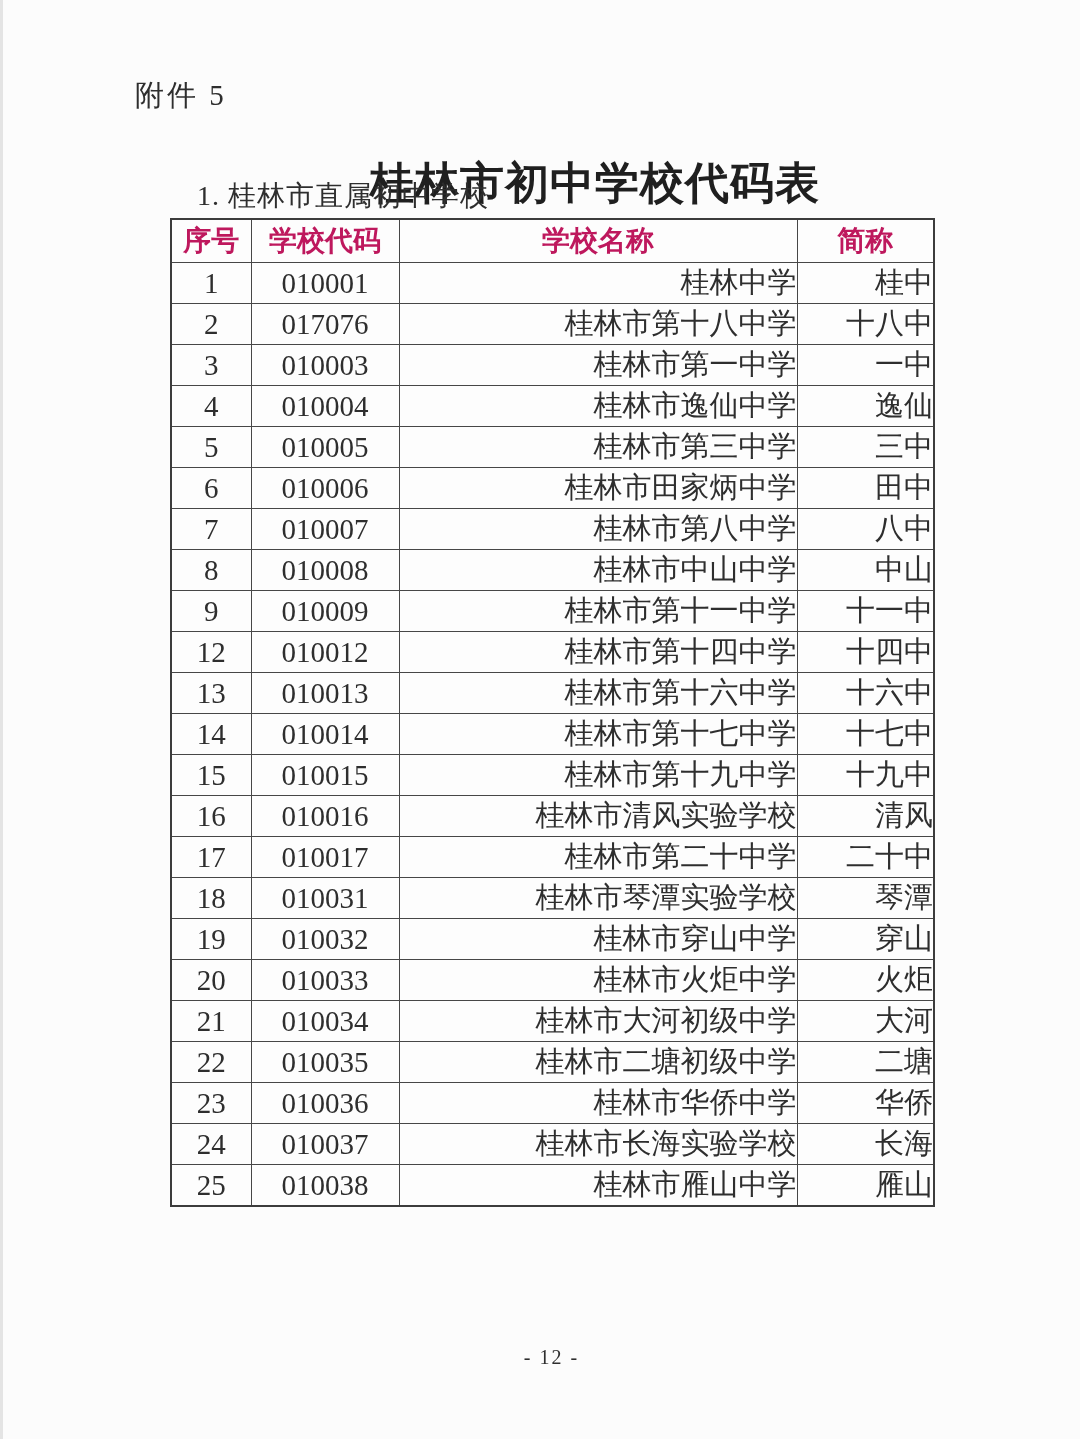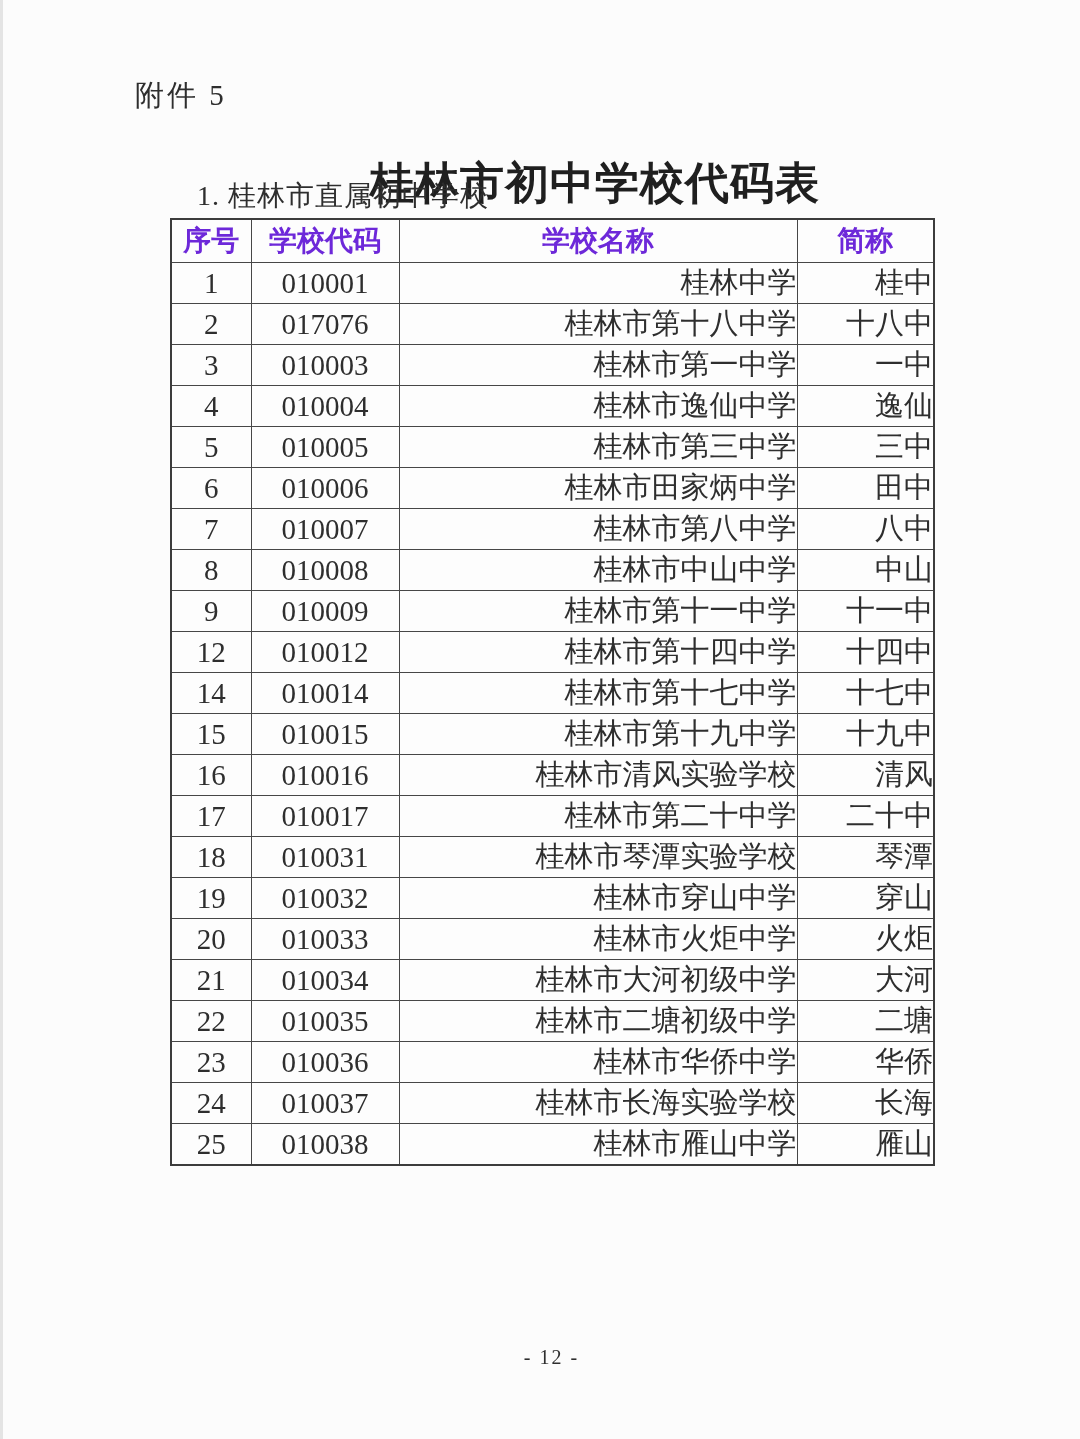--- a/index.html
+++ b/index.html
@@ -42,21 +42,21 @@
   }
   table.codes th,table.codes td{
     border:1px solid var(--border);
     overflow:hidden;white-space:nowrap;
   }
   table.codes{border:2px solid #3c3c3c;}
   table.codes th{
     height:42px;
     font-family:"Liberation Sans","DejaVu Sans",sans-serif;
     font-weight:bold;font-size:28px;
-    text-align:center;color:#6d28d9;
+    text-align:center;color:#be185d;
     padding:0;
   }
   table.codes td{
     height:39px;
     font-size:29px;
     padding:0;
     color:var(--text);
   }
   table.codes td:nth-child(1),
   table.codes td:nth-child(2){text-align:center;}
@@ -148,20 +148,26 @@
         <td>桂林市第十一中学</td>
         <td>十一中</td>
       </tr>
       <tr>
         <td>12</td>
         <td>010012</td>
         <td>桂林市第十四中学</td>
         <td>十四中</td>
       </tr>
       <tr>
+        <td>13</td>
+        <td>010013</td>
+        <td>桂林市第十六中学</td>
+        <td>十六中</td>
+      </tr>
+      <tr>
         <td>14</td>
         <td>010014</td>
         <td>桂林市第十七中学</td>
         <td>十七中</td>
       </tr>
       <tr>
         <td>15</td>
         <td>010015</td>
         <td>桂林市第十九中学</td>
         <td>十九中</td>

